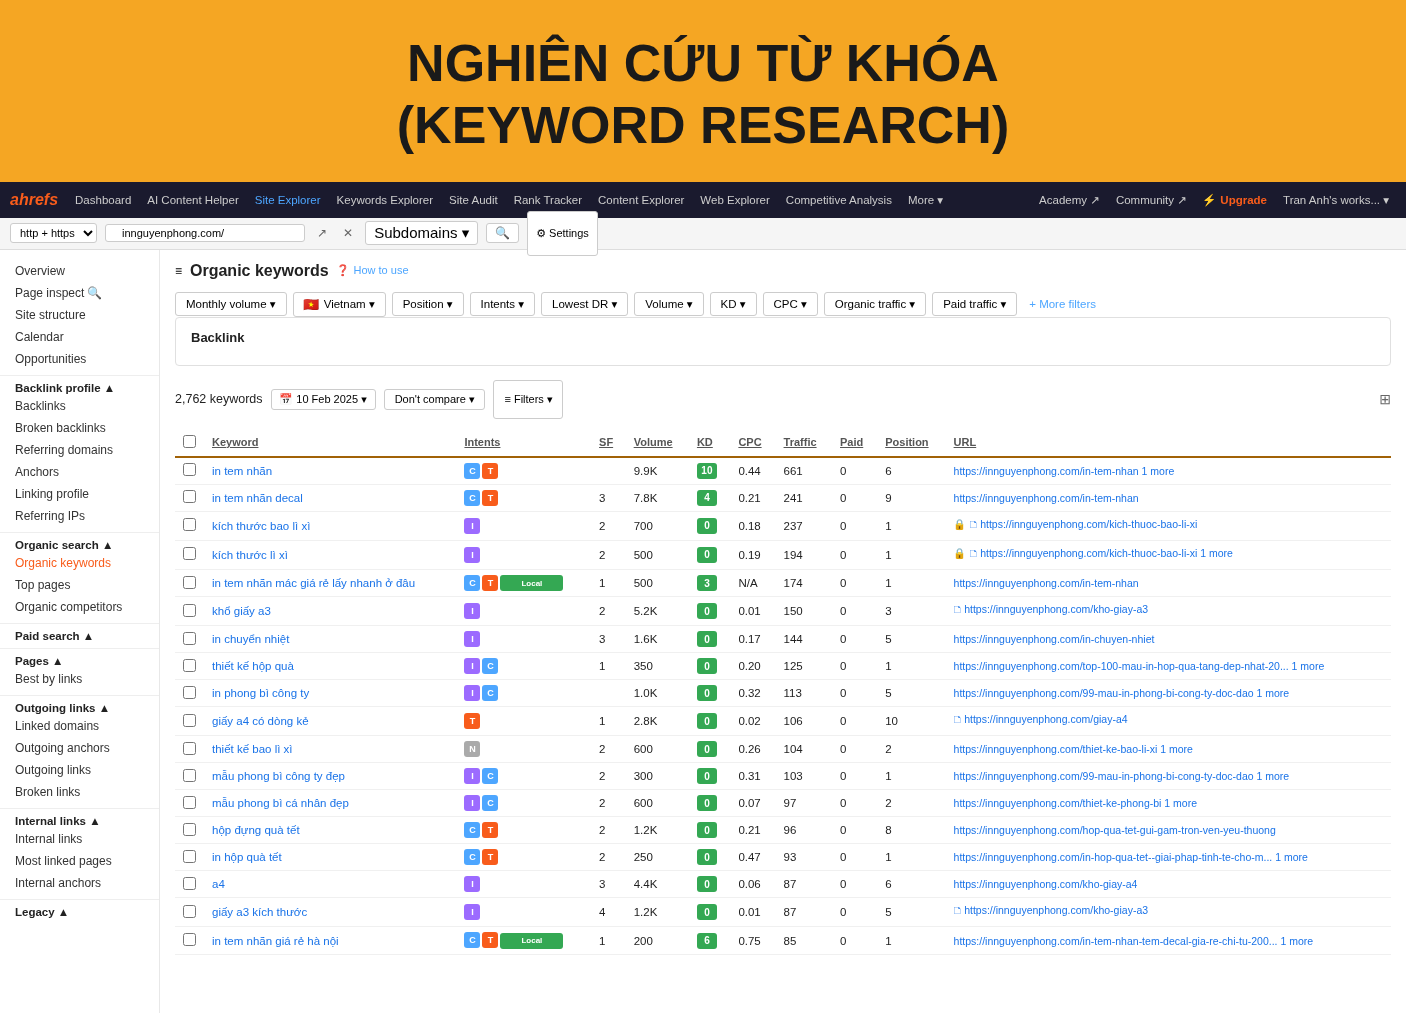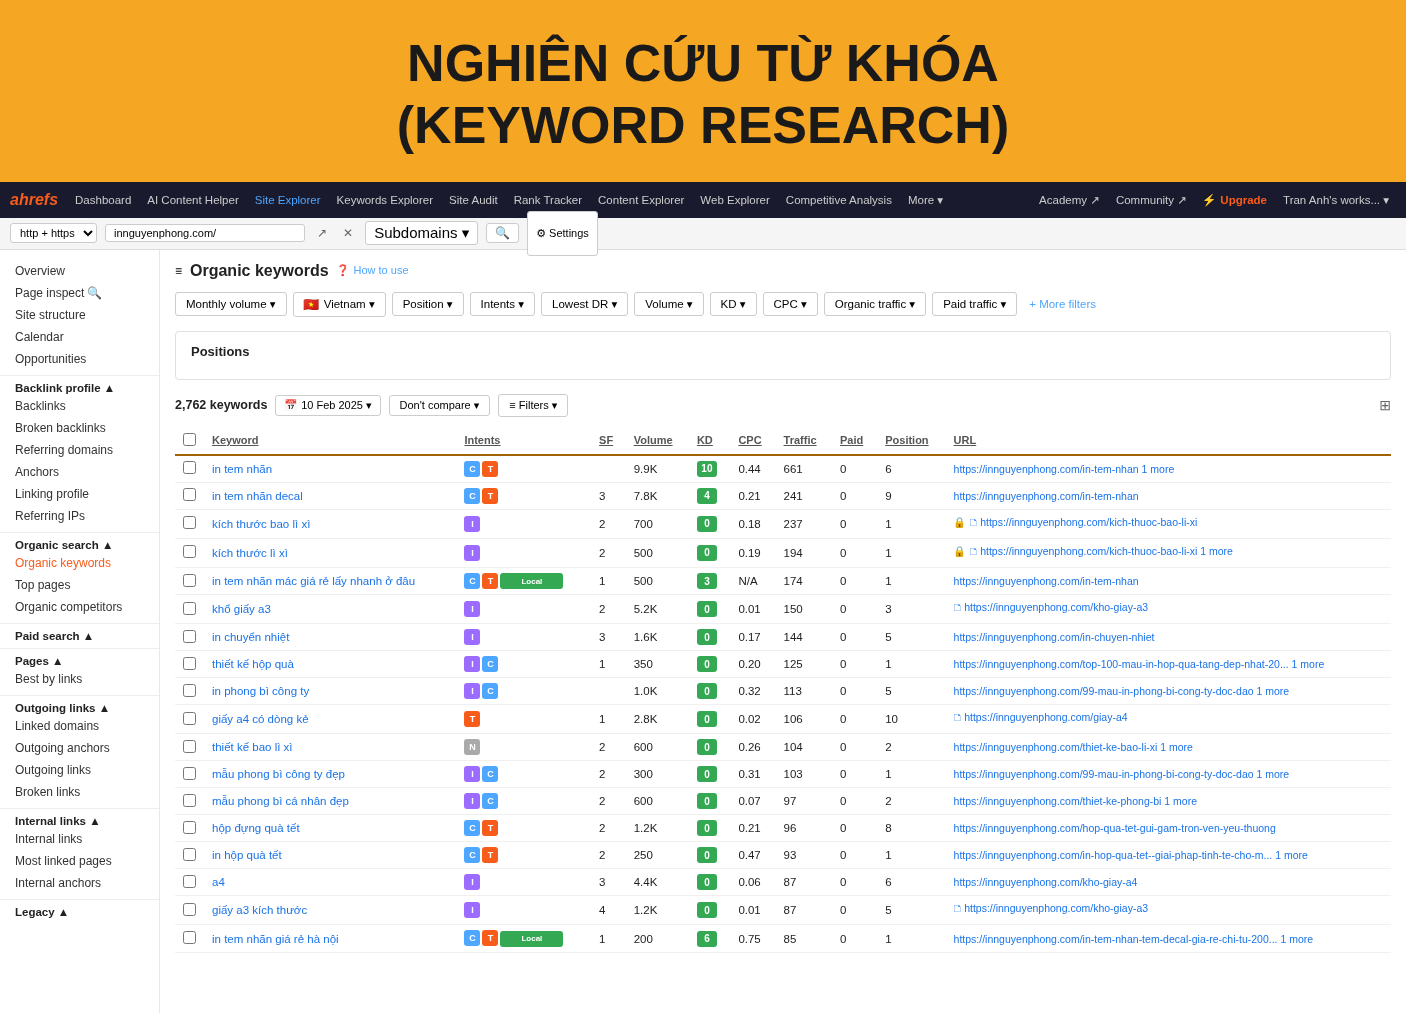--- a/index.html
+++ b/index.html
@@ -65,21 +65,21 @@
       border: 1px solid #ccc;
       border-radius: 3px;
       padding: 2px 5px;
       font-size: 11px;
       cursor: pointer;
     }
     .urlbar .url-input {
       background: #fff;
       border: 1px solid #ccc;
       border-radius: 3px;
-      padding: 2px 8px;
+      padding: 2px 16px;
       font-size: 11px;
       width: 200px;
     }
     .urlbar .icon-btn {
       font-size: 12px;
       color: #666;
       cursor: pointer;
       padding: 2px 4px;
     }
     .urlbar .subdomains-btn {
@@ -161,21 +161,20 @@
       color: #4da6ff;
       cursor: pointer;
       text-decoration: none;
     }
 
     
     .filter-row {
       display: flex;
       align-items: center;
       gap: 6px;
-      margin-bottom: 14px;
       flex-wrap: wrap;
     }
     .filter-btn {
       background: #fff;
       border: 1px solid #ccc;
       border-radius: 3px;
       padding: 4px 10px;
       font-size: 11.5px;
       cursor: pointer;
       display: flex;
@@ -202,21 +201,21 @@
     .positions-box h3 { font-size: 13px; font-weight: bold; color: #222; margin-bottom: 8px; }
 
     
     .table-controls {
       display: flex;
       align-items: center;
       gap: 8px;
       margin-bottom: 10px;
     }
     .keyword-count {
-      font-weight: bold;
+      font-weight: normal;
       font-size: 12.5px;
       color: #222;
     }
     .date-btn {
       background: #fff;
       border: 1px solid #ccc;
       border-radius: 3px;
       padding: 3px 8px;
       font-size: 11px;
       cursor: pointer;
@@ -229,21 +228,21 @@
       border: 1px solid #ccc;
       border-radius: 3px;
       padding: 3px 10px;
       font-size: 11px;
       cursor: pointer;
     }
     .filters-btn {
       background: #fff;
       border: 1px solid #ccc;
       border-radius: 3px;
-      padding: 4px 10px;
+      padding: 12px 10px;
       font-size: 11px;
       cursor: pointer;
       display: flex;
       align-items: center;
       gap: 4px;
     }
     .table-controls-right { margin-left: auto; }
     .grid-icon {
       font-size: 14px;
       color: #666;
@@ -426,21 +425,21 @@
       <button class="filter-btn">Lowest DR ▾</button>
       <button class="filter-btn">Volume ▾</button>
       <button class="filter-btn">KD ▾</button>
       <button class="filter-btn">CPC ▾</button>
       <button class="filter-btn">Organic traffic ▾</button>
       <button class="filter-btn">Paid traffic ▾</button>
       <span class="more-filters">+ More filters</span>
     </div>
 
     <div class="positions-box">
-      <h3>Positions</h3>
+      <h3>Backlink</h3>
     </div>
 
     <div class="table-controls">
       <span class="keyword-count">2,762 keywords</span>
       <button class="date-btn">📅 10 Feb 2025 ▾</button>
       <button class="compare-btn">Don't compare ▾</button>
       <button class="filters-btn">≡ Filters ▾</button>
       <div class="table-controls-right">
         <span class="grid-icon">⊞</span>
       </div>

